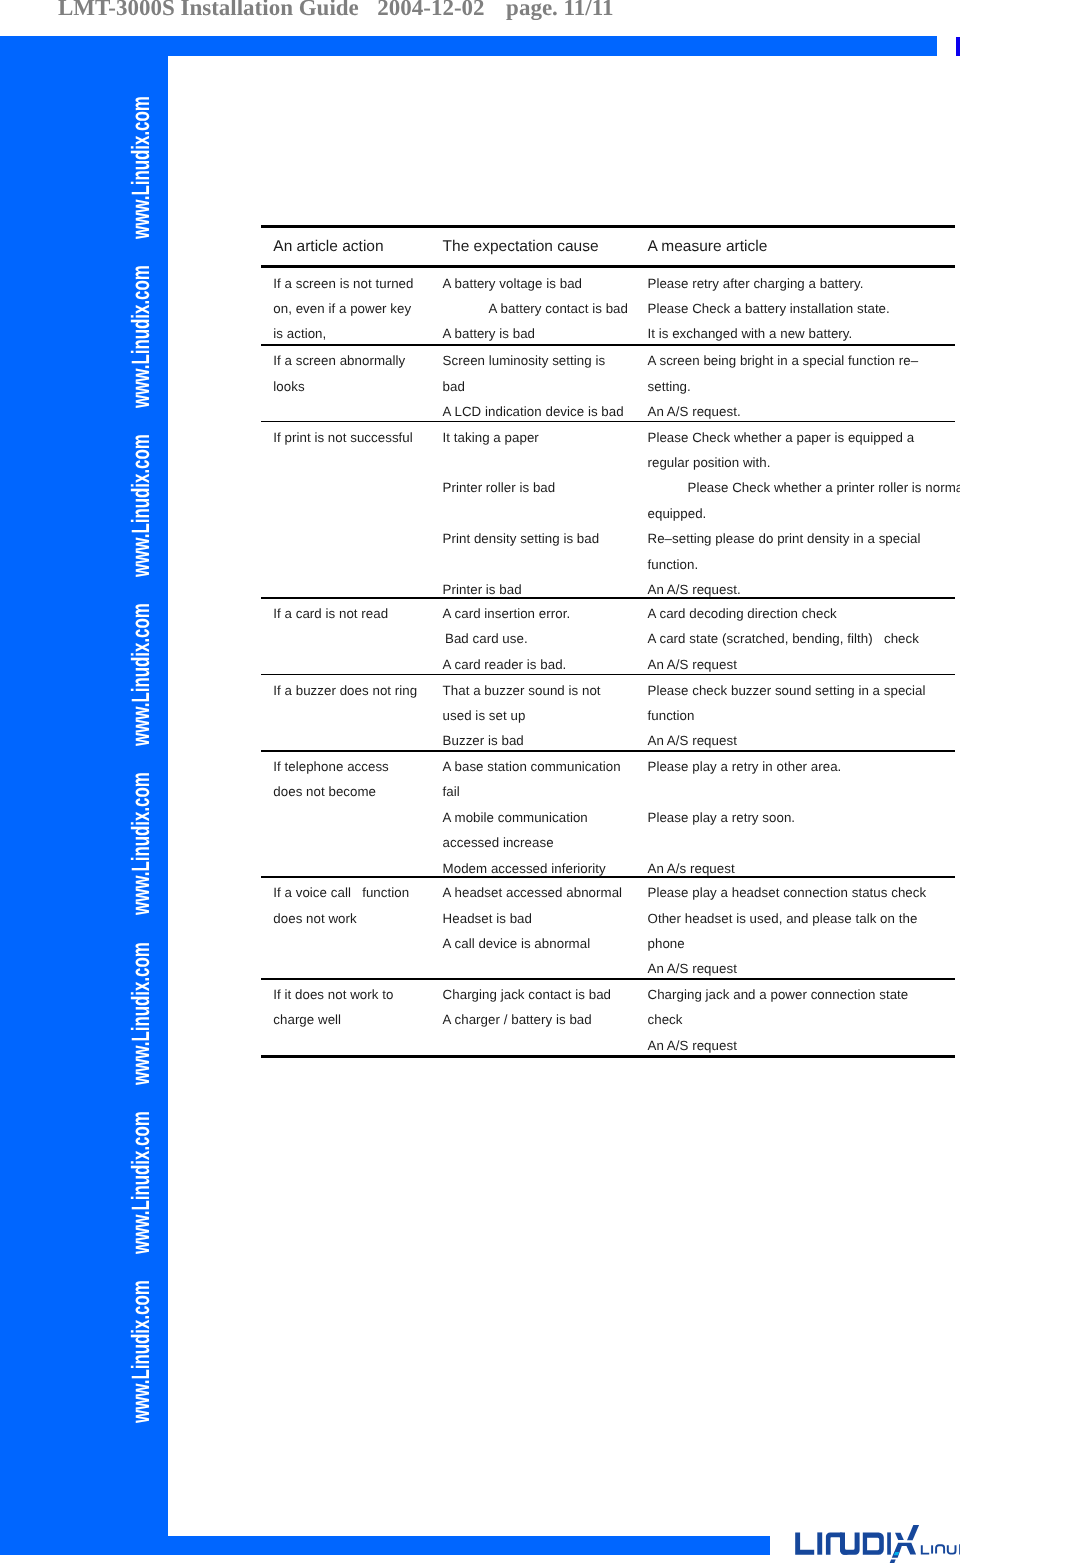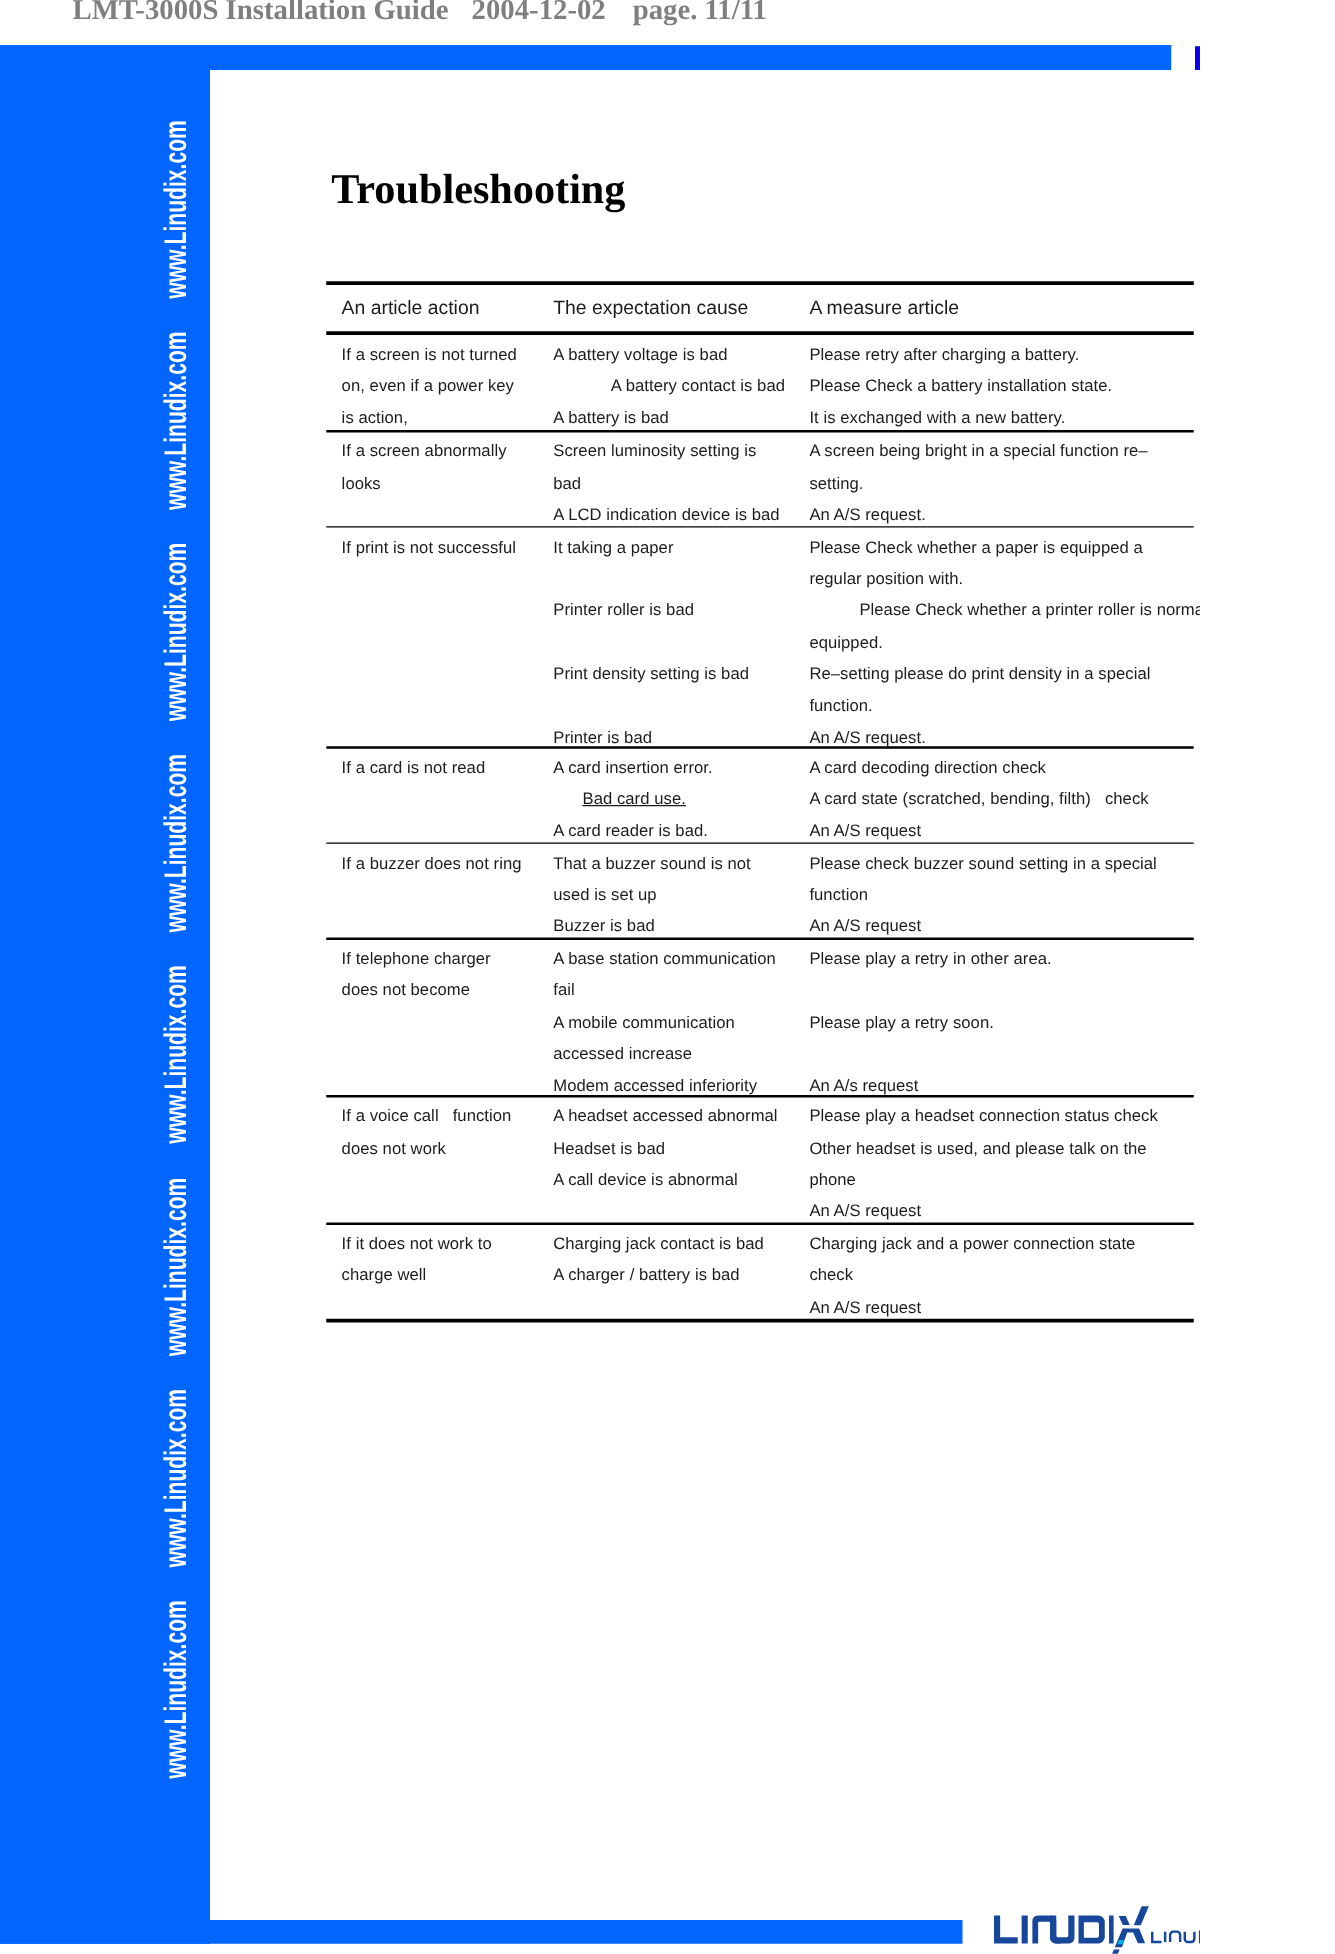--- a/index.html
+++ b/index.html
@@ -57,21 +57,20 @@
       <div class="wm" style="top: 1386.9px;"><i>www.Linudix.com</i></div>
     </div>
   <div id="deco">
       <div class="sq" style="left: 955.5px; top: 36.5px; width: 19.5px; height: 19.3px; background: rgb(11, 0, 238);"></div>
       <div class="sq" style="left: 975px; top: 18.5px; width: 18.5px; height: 19px; background: rgb(158, 205, 251);"></div>
       <div class="sq" style="left: 993px; top: 37px; width: 19px; height: 18.8px; background: rgb(11, 0, 238);"></div>
       <div class="sq" style="left: 1012px; top: 55.8px; width: 19px; height: 18.7px; background: rgb(0, 204, 245);"></div>
       <div class="sq" style="left: 1031px; top: 37.5px; width: 19px; height: 18.3px; background: rgb(53, 96, 244);"></div>
       <div class="sq" style="left: 1050px; top: 18.7px; width: 19px; height: 18.8px; background: rgb(158, 205, 251);"></div>
     </div>
-  <div id="page-title">Troubleshooting</div>
   <div id="tbl">
       <div class="rule" style="top: 224.8px; height: 2.9px;"></div>
       <div class="rule" style="top: 265.4px; height: 2.9px;"></div>
       <div class="rule" style="top: 344.2px; height: 1.9px;"></div>
       <div class="rule" style="top: 420.7px; height: 1.8px;"></div>
       <div class="rule" style="top: 596.9px; height: 1.9px;"></div>
       <div class="rule" style="top: 673.6px; height: 1.8px;"></div>
       <div class="rule" style="top: 749.8px; height: 2px;"></div>
       <div class="rule" style="top: 876.3px; height: 1.8px;"></div>
       <div class="rule" style="top: 978px; height: 1.8px;"></div>
@@ -103,33 +102,33 @@
       <div class="tl" style="left: 442.6px; top: 582px;">Printer is bad</div>
       <div class="tl" style="left: 647.5px; top: 429.6px;">Please Check whether a paper is equipped a</div>
       <div class="tl" style="left: 647.5px; top: 455px;">regular position with.</div>
       <div class="tl" style="left: 647.5px; top: 480.4px; padding-left: 40px;">Please Check whether a printer roller is normally</div>
       <div class="tl" style="left: 647.5px; top: 505.8px;">equipped.</div>
       <div class="tl" style="left: 647.5px; top: 531.2px;">Re–setting please do print density in a special</div>
       <div class="tl" style="left: 647.5px; top: 556.6px;">function.</div>
       <div class="tl" style="left: 647.5px; top: 582px;">An A/S request.</div>
       <div class="tl" style="left: 273.3px; top: 605.9px;">If a card is not read</div>
       <div class="tl" style="left: 442.6px; top: 605.9px;">A card insertion error.</div>
-      <div class="tl" style="left: 466px; top: 631.3px; text-decoration: underline;">Bad card use.</div>
+      <div class="tl" style="left: 445px; top: 631.3px;">Bad card use.</div>
       <div class="tl" style="left: 442.6px; top: 656.7px;">A card reader is bad.</div>
       <div class="tl" style="left: 647.5px; top: 605.9px;">A card decoding direction check</div>
       <div class="tl" style="left: 647.5px; top: 631.3px;">A card state (scratched, bending, filth)   check</div>
       <div class="tl" style="left: 647.5px; top: 656.7px;">An A/S request</div>
       <div class="tl" style="left: 273.3px; top: 682.5px;">If a buzzer does not ring</div>
       <div class="tl" style="left: 442.6px; top: 682.5px;">That a buzzer sound is not</div>
       <div class="tl" style="left: 442.6px; top: 707.9px;">used is set up</div>
       <div class="tl" style="left: 442.6px; top: 733.3px;">Buzzer is bad</div>
       <div class="tl" style="left: 647.5px; top: 682.5px;">Please check buzzer sound setting in a special</div>
       <div class="tl" style="left: 647.5px; top: 707.9px;">function</div>
       <div class="tl" style="left: 647.5px; top: 733.3px;">An A/S request</div>
-      <div class="tl" style="left: 273.3px; top: 758.9px;">If telephone charger</div>
+      <div class="tl" style="left: 273.3px; top: 758.9px;">If telephone access</div>
       <div class="tl" style="left: 273.3px; top: 784.3px;">does not become</div>
       <div class="tl" style="left: 442.6px; top: 758.9px;">A base station communication</div>
       <div class="tl" style="left: 442.6px; top: 784.3px;">fail</div>
       <div class="tl" style="left: 442.6px; top: 809.7px;">A mobile communication</div>
       <div class="tl" style="left: 442.6px; top: 835.1px;">accessed increase</div>
       <div class="tl" style="left: 442.6px; top: 860.5px;">Modem accessed inferiority</div>
       <div class="tl" style="left: 647.5px; top: 758.9px;">Please play a retry in other area.</div>
       <div class="tl" style="left: 647.5px; top: 809.7px;">Please play a retry soon.</div>
       <div class="tl" style="left: 647.5px; top: 860.5px;">An A/s request</div>
       <div class="tl" style="left: 273.3px; top: 885.2px;">If a voice call   function</div>

